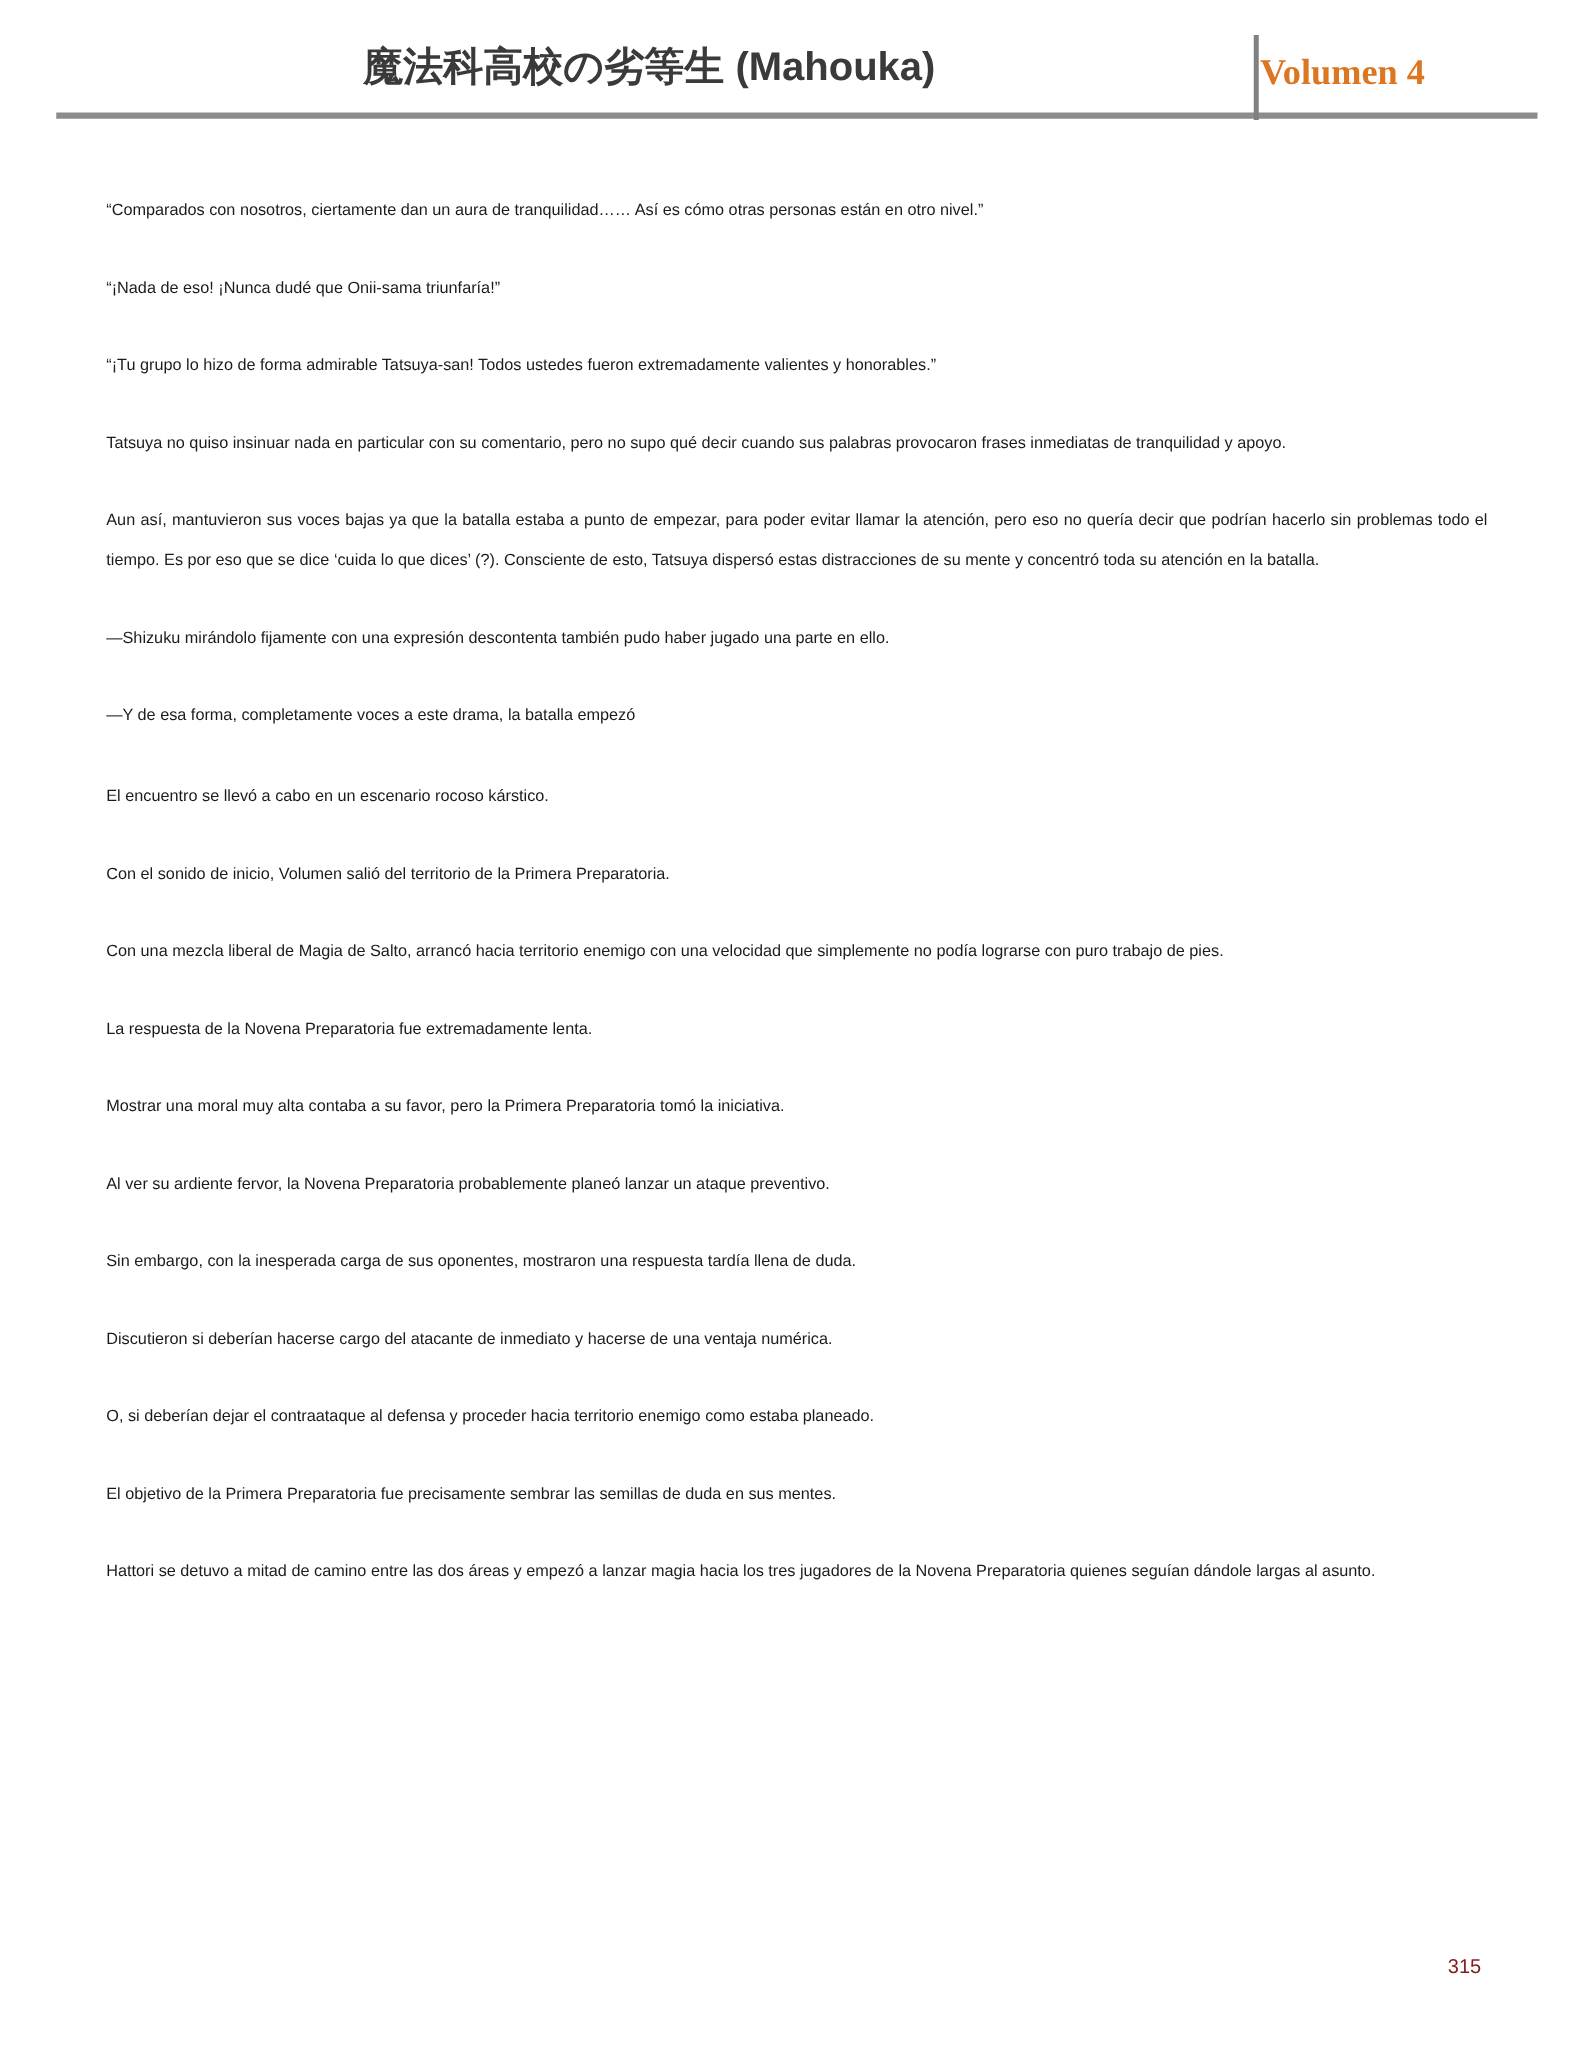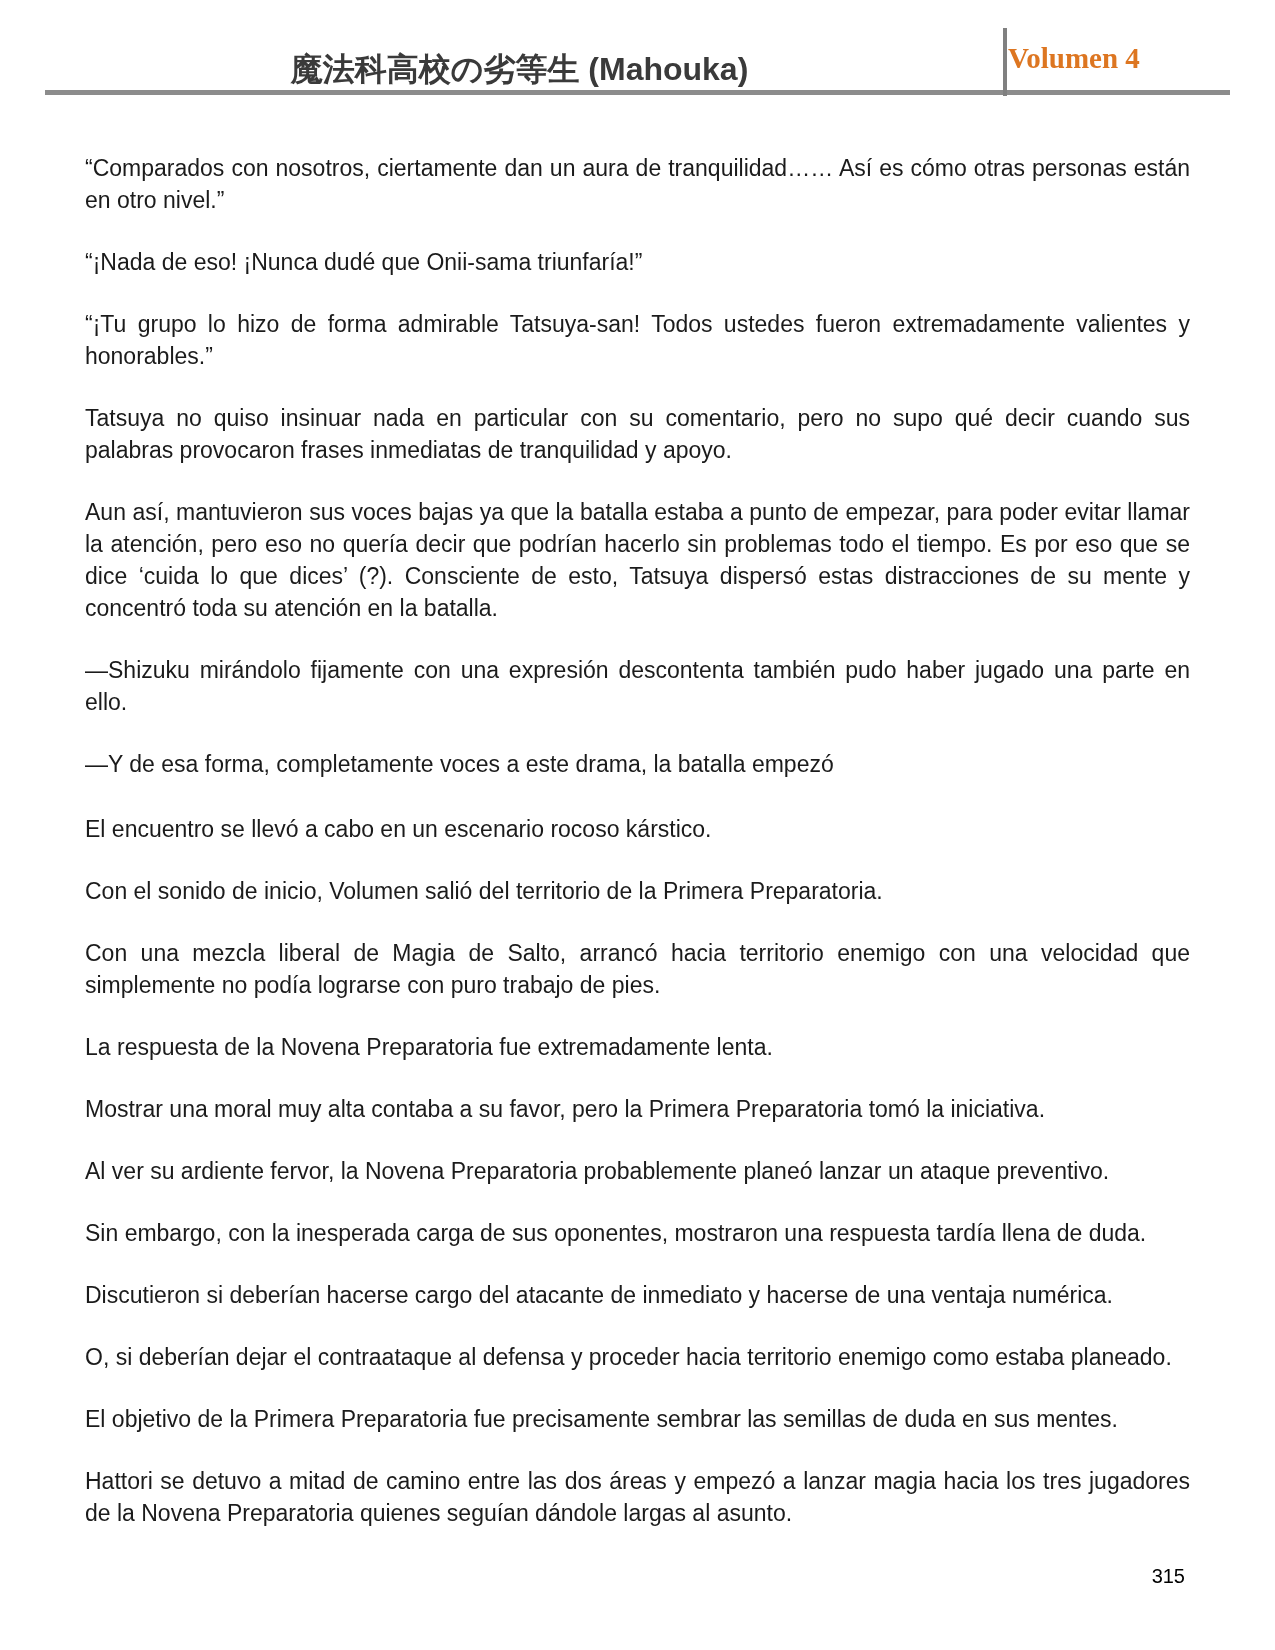--- a/index.html
+++ b/index.html
@@ -21,21 +21,21 @@
     position: relative;
     margin: 25px 45px 0 45px;
     height: 65px;
     display: flex;
     align-items: flex-end;
     border-bottom: 5px solid #8c8c8c;
   }
   .header-title-cell {
     flex: 1 1 auto;
     text-align: center;
-    padding-bottom: 5px;
+    padding-bottom: 21px;
   }
   .doc-title {
     font-size: 32px;
     font-weight: bold;
     color: #3a3a3a;
     line-height: 1;
     white-space: nowrap;
   }
   .header-divider {
     position: absolute;
@@ -58,35 +58,35 @@
     color: #dd7621;
     line-height: 1;
     white-space: nowrap;
   }
   
   .doc-body {
     padding: 57px 85px 0 85px;
   }
   .doc-body p {
     margin: 0 0 30px 0;
-    font-size: 23px;
+    font-size: 13px;
     line-height: 32px;
     color: #1b1b1b;
     text-align: justify;
   }
   .doc-body p.scene-start {
     margin-top: 33px;
   }
   
   .page-number {
     position: absolute;
     top: 1565px;
     right: 90px;
-    font-size: 20px;
-    color: #000000;
+    font-size: 16px;
+    color: #7f1d1d;
   }
 </style>
 </head>
 <body>
 
 <div class="page">
 
   <header class="doc-header">
     <div class="header-title-cell">
       <span class="doc-title">魔法科高校の劣等生 (Mahouka)</span>

